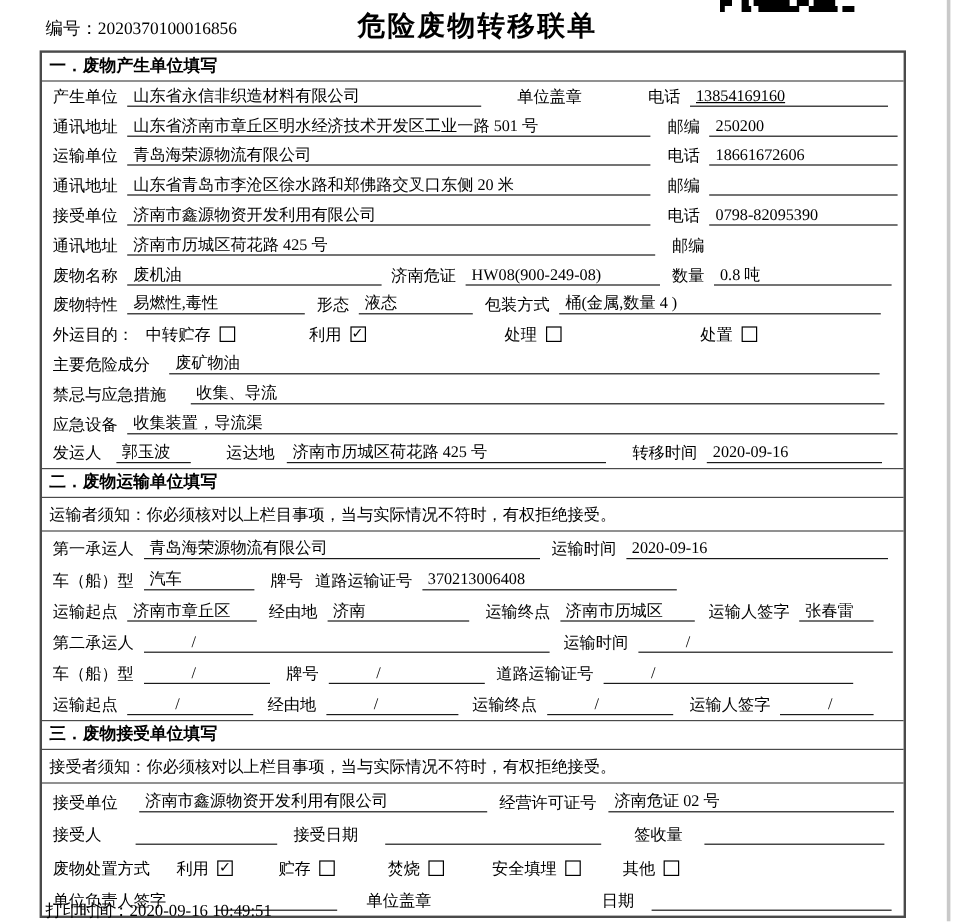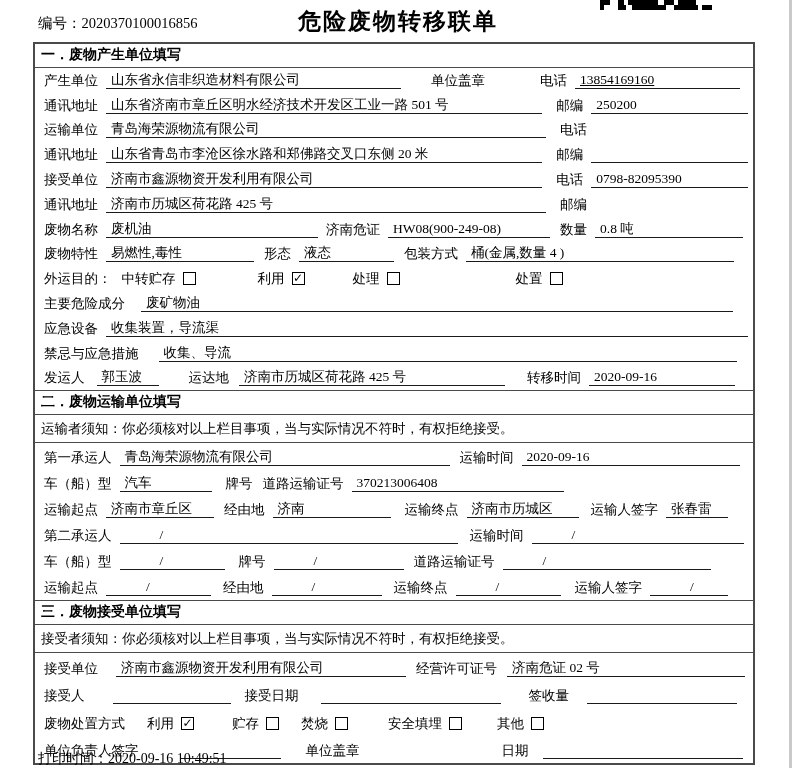--- a/index.html
+++ b/index.html
@@ -81,20 +81,21 @@
       <div class="row">
         <span class="lbl">通讯地址</span>
         <span class="val" style="width: 440px; margin-left: 8px;">山东省济南市章丘区明水经济技术开发区工业一路 501 号</span>
         <span class="lbl" style="margin-left: 14px;">邮编</span>
         <span class="val" style="width: 158px; margin-left: 8px;">250200</span>
       </div>
       <div class="row">
         <span class="lbl">运输单位</span>
         <span class="val" style="width: 440px; margin-left: 8px;">青岛海荣源物流有限公司</span>
         <span class="lbl" style="margin-left: 14px;">电话</span>
+        <span class="val" style="width: 158px; margin-left: 8px;">18661672606</span>
       </div>
       <div class="row">
         <span class="lbl">通讯地址</span>
         <span class="val" style="width: 440px; margin-left: 8px;">山东省青岛市李沧区徐水路和郑佛路交叉口东侧 20 米</span>
         <span class="lbl" style="margin-left: 14px;">邮编</span>
         <span class="val" style="width: 158px; margin-left: 8px;"></span>
       </div>
       <div class="row">
         <span class="lbl">接受单位</span>
         <span class="val" style="width: 440px; margin-left: 8px;">济南市鑫源物资开发利用有限公司</span>
@@ -125,40 +126,40 @@
       <div class="row">
         <span class="lbl">外运目的：</span>
         <span class="cbwrap" style="margin-left: 10px;">
           <span class="lbl">中转贮存</span>
           <span class="cb"></span>
         </span>
         <span class="cbwrap" style="margin-left: 62px;">
           <span class="lbl">利用</span>
           <span class="cb">✓</span>
         </span>
-        <span class="cbwrap" style="margin-left: 48px;">
+        <span class="cbwrap" style="margin-left: 116px;">
           <span class="lbl">处理</span>
           <span class="cb"></span>
         </span>
         <span class="cbwrap" style="margin-left: 116px;">
           <span class="lbl">处置</span>
           <span class="cb"></span>
         </span>
       </div>
       <div class="row">
         <span class="lbl">主要危险成分</span>
         <span class="val" style="width: 592px; margin-left: 16px;">废矿物油</span>
       </div>
       <div class="row">
+        <span class="lbl">禁忌与应急措施</span>
+        <span class="val" style="width: 578px; margin-left: 20px;">收集、导流</span>
+      </div>
+      <div class="row">
         <span class="lbl">应急设备</span>
         <span class="val" style="width: 648px; margin-left: 8px;">收集装置，导流渠</span>
-      </div>
-      <div class="row">
-        <span class="lbl">禁忌与应急措施</span>
-        <span class="val" style="width: 578px; margin-left: 20px;">收集、导流</span>
       </div>
       <div class="row">
         <span class="lbl">发运人</span>
         <span class="val" style="width: 62px; margin-left: 12px;">郭玉波</span>
         <span class="lbl" style="margin-left: 30px;">运达地</span>
         <span class="val" style="width: 266px; margin-left: 10px;">济南市历城区荷花路 425 号</span>
         <span class="lbl" style="margin-left: 22px;">转移时间</span>
         <span class="val" style="width: 146px; margin-left: 8px;">2020-09-16</span>
       </div>
     </div>
@@ -233,21 +234,21 @@
       <div class="row">
         <span class="lbl">废物处置方式</span>
         <span class="cbwrap" style="margin-left: 22px;">
           <span class="lbl">利用</span>
           <span class="cb">✓</span>
         </span>
         <span class="cbwrap" style="margin-left: 38px;">
           <span class="lbl">贮存</span>
           <span class="cb"></span>
         </span>
-        <span class="cbwrap" style="margin-left: 22px;">
+        <span class="cbwrap" style="margin-left: 44px;">
           <span class="lbl">焚烧</span>
           <span class="cb"></span>
         </span>
         <span class="cbwrap" style="margin-left: 40px;">
           <span class="lbl">安全填埋</span>
           <span class="cb"></span>
         </span>
         <span class="cbwrap" style="margin-left: 35px;">
           <span class="lbl">其他</span>
           <span class="cb"></span>

